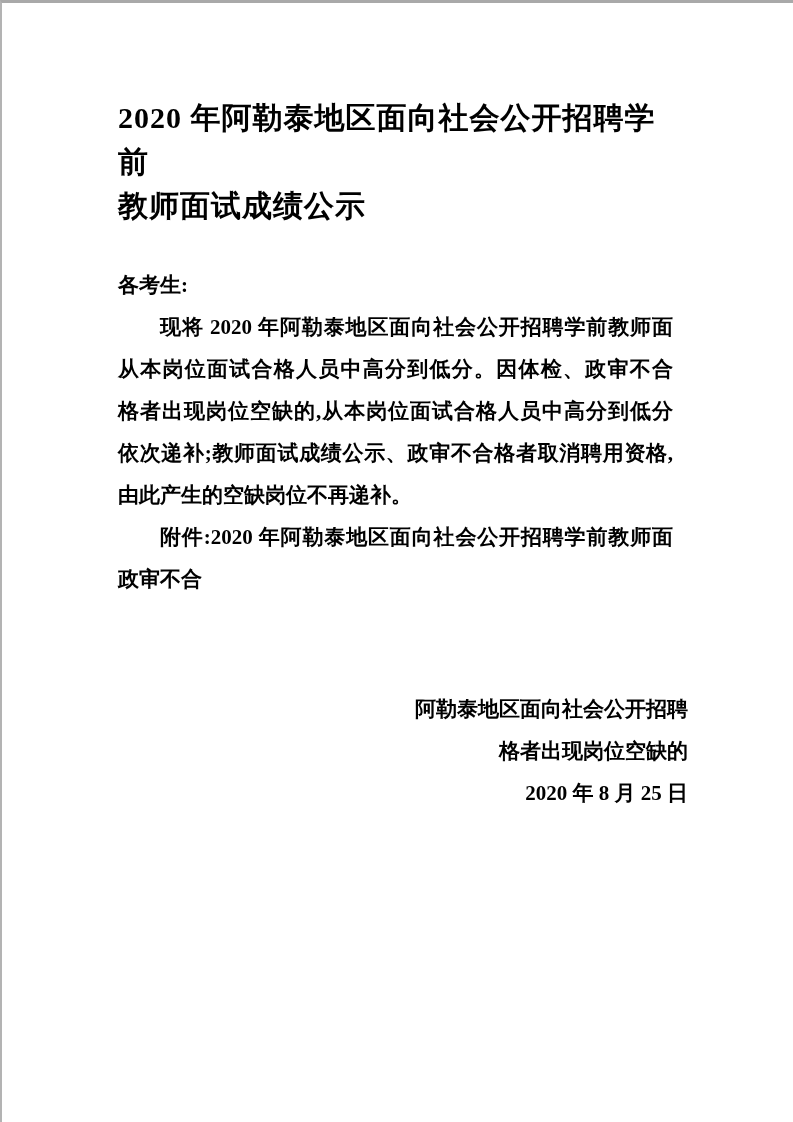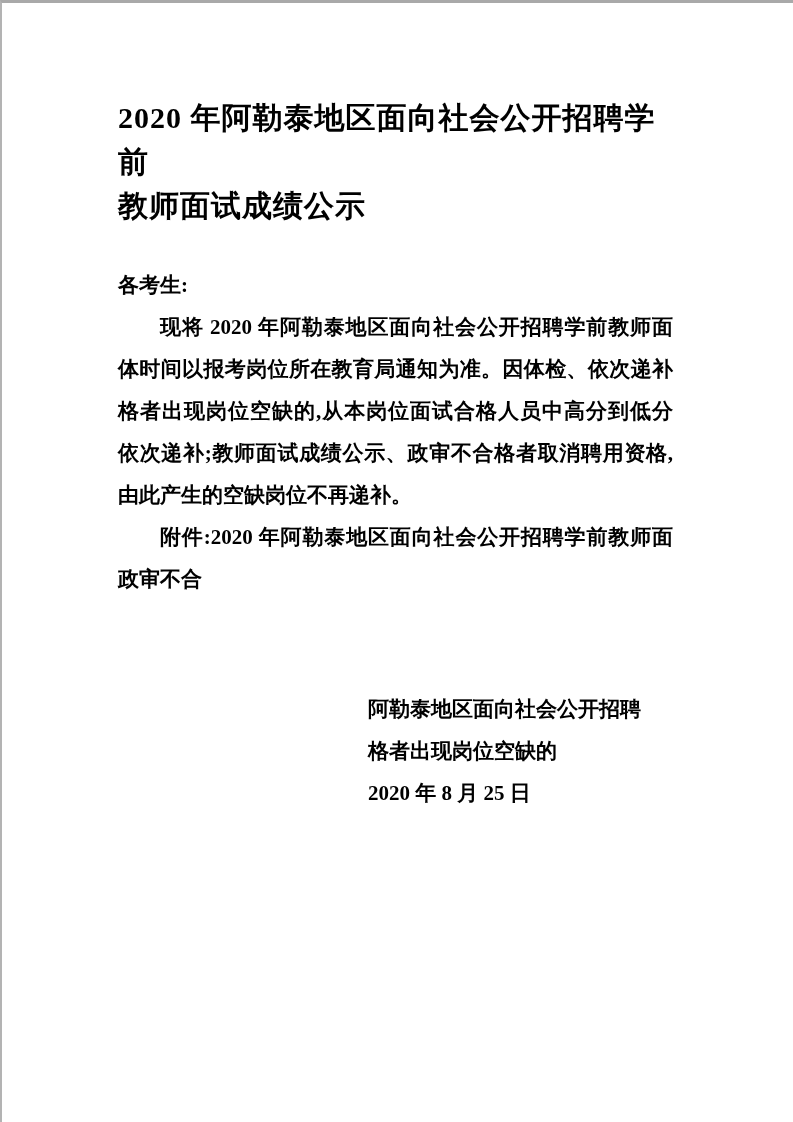--- a/index.html
+++ b/index.html
@@ -50,40 +50,40 @@
   .indent {
     text-indent: 42px;
   }
   .signature {
     margin-top: 88px;
     margin-left: auto;
     margin-right: -15px;
     width: 320px;
     font-size: 21px;
     line-height: 42px;
-    text-align: left;
+    text-align: right;
   }
 </style>
 </head>
 <body>
 
 <div class="page">
   <div class="content">
 
     <div class="doc-title">
       <div class="title-line">2020 年阿勒泰地区面向社会公开招聘学前</div>
       <div class="title-line">教师面试成绩公示</div>
     </div>
 
     <div class="body-text">
       <div class="line">各考生:</div>
 
       <div>
         <div class="line fill indent">现将 2020 年阿勒泰地区面向社会公开招聘学前教师面</div>
-        <div class="line fill">体时间以报考岗位所在教育局通知为准。因体检、依次递补</div>
+        <div class="line fill">从本岗位面试合格人员中高分到低分。因体检、政审不合</div>
         <div class="line fill">格者出现岗位空缺的,从本岗位面试合格人员中高分到低分</div>
         <div class="line fill">依次递补;教师面试成绩公示、政审不合格者取消聘用资格,</div>
         <div class="line">由此产生的空缺岗位不再递补。</div>
       </div>
 
       <div>
         <div class="line fill indent">附件:2020 年阿勒泰地区面向社会公开招聘学前教师面</div>
         <div class="line">政审不合</div>
       </div>
 

